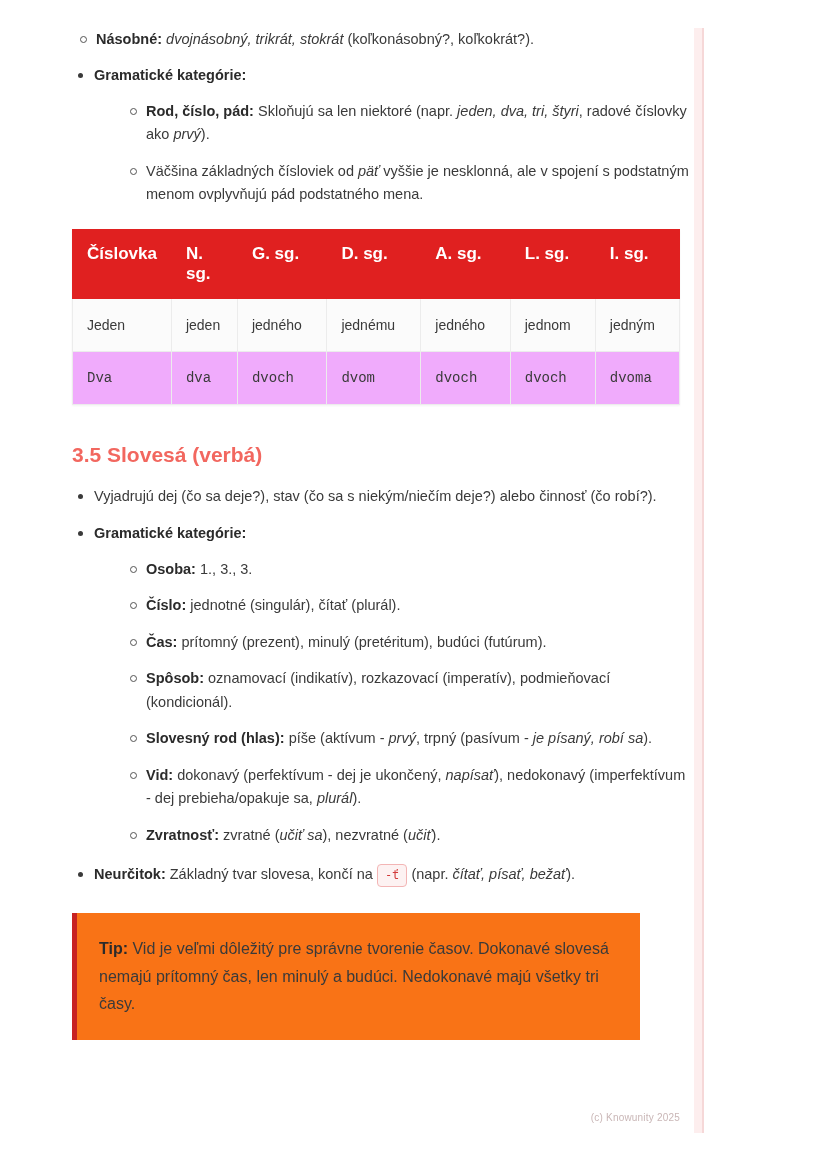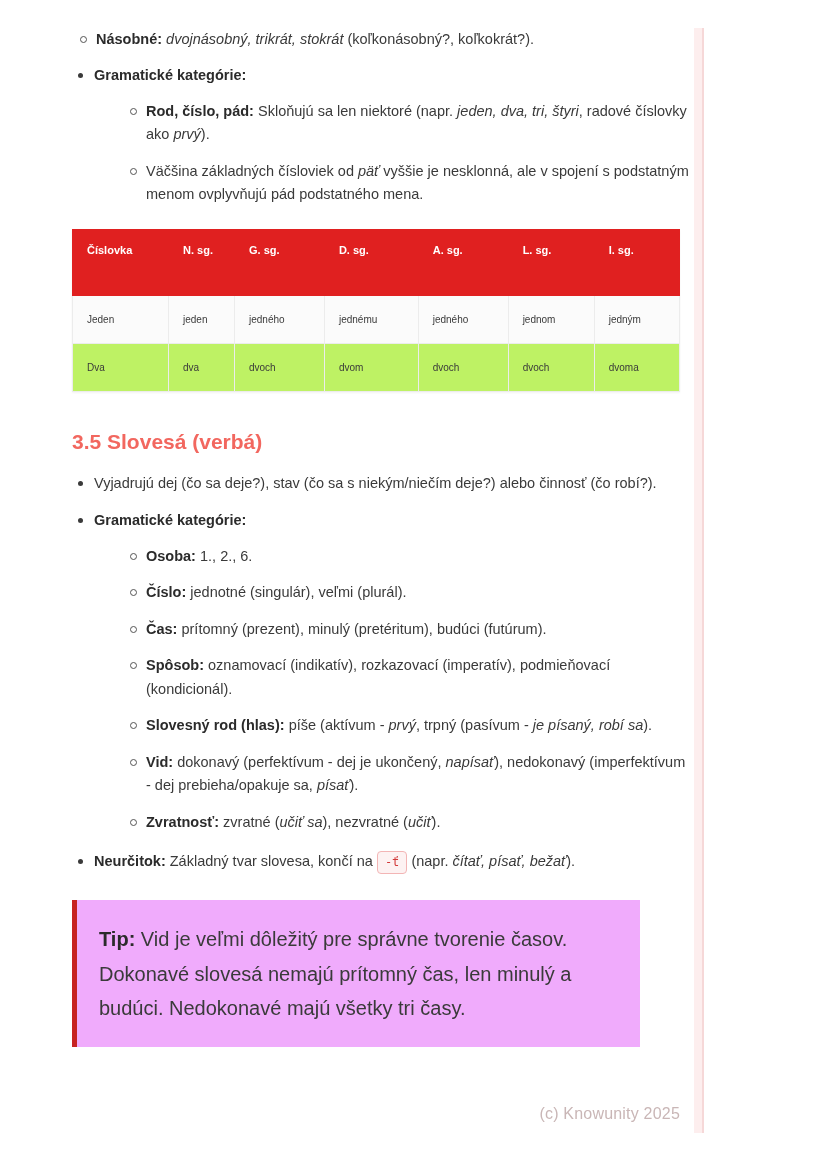--- a/index.html
+++ b/index.html
@@ -90,32 +90,32 @@
     font-size: 13px;
     box-shadow: 0 1px 2px rgba(0,0,0,0.05);
   }
   table.decl thead th {
     background: #e02020;
     color: #ffffff;
     font-weight: bold;
     text-align: left;
     padding: 14px 14px;
     border: 1px solid #e02020;
-    font-size: 11px;
+    font-size: 17px;
     vertical-align: top;
     height: 66px;
   }
   table.decl tbody td {
     background: #fbfbfb;
     border: 1px solid #ececec;
     padding: 18px 14px;
     color: #3a3a3a;
-    font-size: 10px;
-  }
-  table.decl tbody tr:nth-child(2) td { background: #bef264; }
+    font-size: 14px;
+  }
+  table.decl tbody tr:nth-child(2) td { background: #f0abfc; font-family: Liberation Mono, monospace; }
   .col-first { width: 96px; }
   .col-n { width: 66px; }
 
   h2.section {
     color: #f2675f;
     font-size: 21px;
     margin: 38px 0 18px 0;
     font-weight: bold;
   }
 
@@ -127,33 +127,33 @@
     border-radius: 4px;
     padding: 1px 7px;
     font-family: "DejaVu Sans Mono", monospace;
     font-size: 12px;
     vertical-align: middle;
   }
 
   .tip {
     margin: 26px 16px 0 0;
     width: 568px;
-    background: #f0abfc;
+    background: #f97316;
     border-left: 5px solid #c72222;
     padding: 22px 26px 22px 22px;
-    font-size: 20px;
+    font-size: 16px;
     line-height: 1.72;
     color: #3a3a3a;
   }
 
   .footer {
     position: absolute;
     right: 100px;
     bottom: 48px;
-    font-size: 16px;
+    font-size: 10px;
     color: #c9b6b6;
     letter-spacing: .2px;
   }
 </style>
 </head>
 <body>
 
 <div class="page">
 
   <div class="right-strip"></div>
@@ -224,45 +224,45 @@
 
   <ul>
     <li class="l1">
       <span class="b"></span><span>Vyjadrujú dej (čo sa deje?), stav (čo sa s niekým/niečím deje?) alebo činnosť (čo robí?).</span>
     </li>
     <li class="l1">
       <span class="b"></span><b>Gramatické kategórie:</b>
       <ul class="sublist">
         <li class="l2" style="margin-top:12px">
           <span class="b"></span><b>Osoba:</b>
-          <span>1., 2., 6.</span>
+          <span>1., 3., 3.</span>
         </li>
         <li class="l2">
           <span class="b"></span><b>Číslo:</b>
-          <span>jednotné (singulár), veľmi (plurál).</span>
+          <span>jednotné (singulár), čítať (plurál).</span>
         </li>
         <li class="l2">
           <span class="b"></span><b>Čas:</b>
           <span>prítomný (prezent), minulý (pretéritum), budúci (futúrum).</span>
         </li>
         <li class="l2">
           <span class="b"></span><b>Spôsob:</b>
           <span>oznamovací (indikatív), rozkazovací (imperatív), podmieňovací (kondicionál).</span>
         </li>
         <li class="l2">
           <span class="b"></span><b>Slovesný rod (hlas):</b>
           <span>píše (aktívum -</span>
           <i>prvý</i><span>, trpný (pasívum -</span>
           <i>je písaný, robí sa</i><span>).</span>
         </li>
         <li class="l2">
           <span class="b"></span><b>Vid:</b>
           <span>dokonavý (perfektívum - dej je ukončený,</span>
           <i>napísať</i><span>), nedokonavý (imperfektívum - dej prebieha/opakuje sa,</span>
-          <i>písať</i><span>).</span>
+          <i>plurál</i><span>).</span>
         </li>
         <li class="l2">
           <span class="b"></span><b>Zvratnosť:</b>
           <span>zvratné (</span><i>učiť sa</i><span>), nezvratné (</span><i>učiť</i><span>).</span>
         </li>
       </ul>
     </li>
     <li class="l1" style="margin-top:16px">
       <span class="b"></span><b>Neurčitok:</b>
       <span>Základný tvar slovesa, končí na</span>

